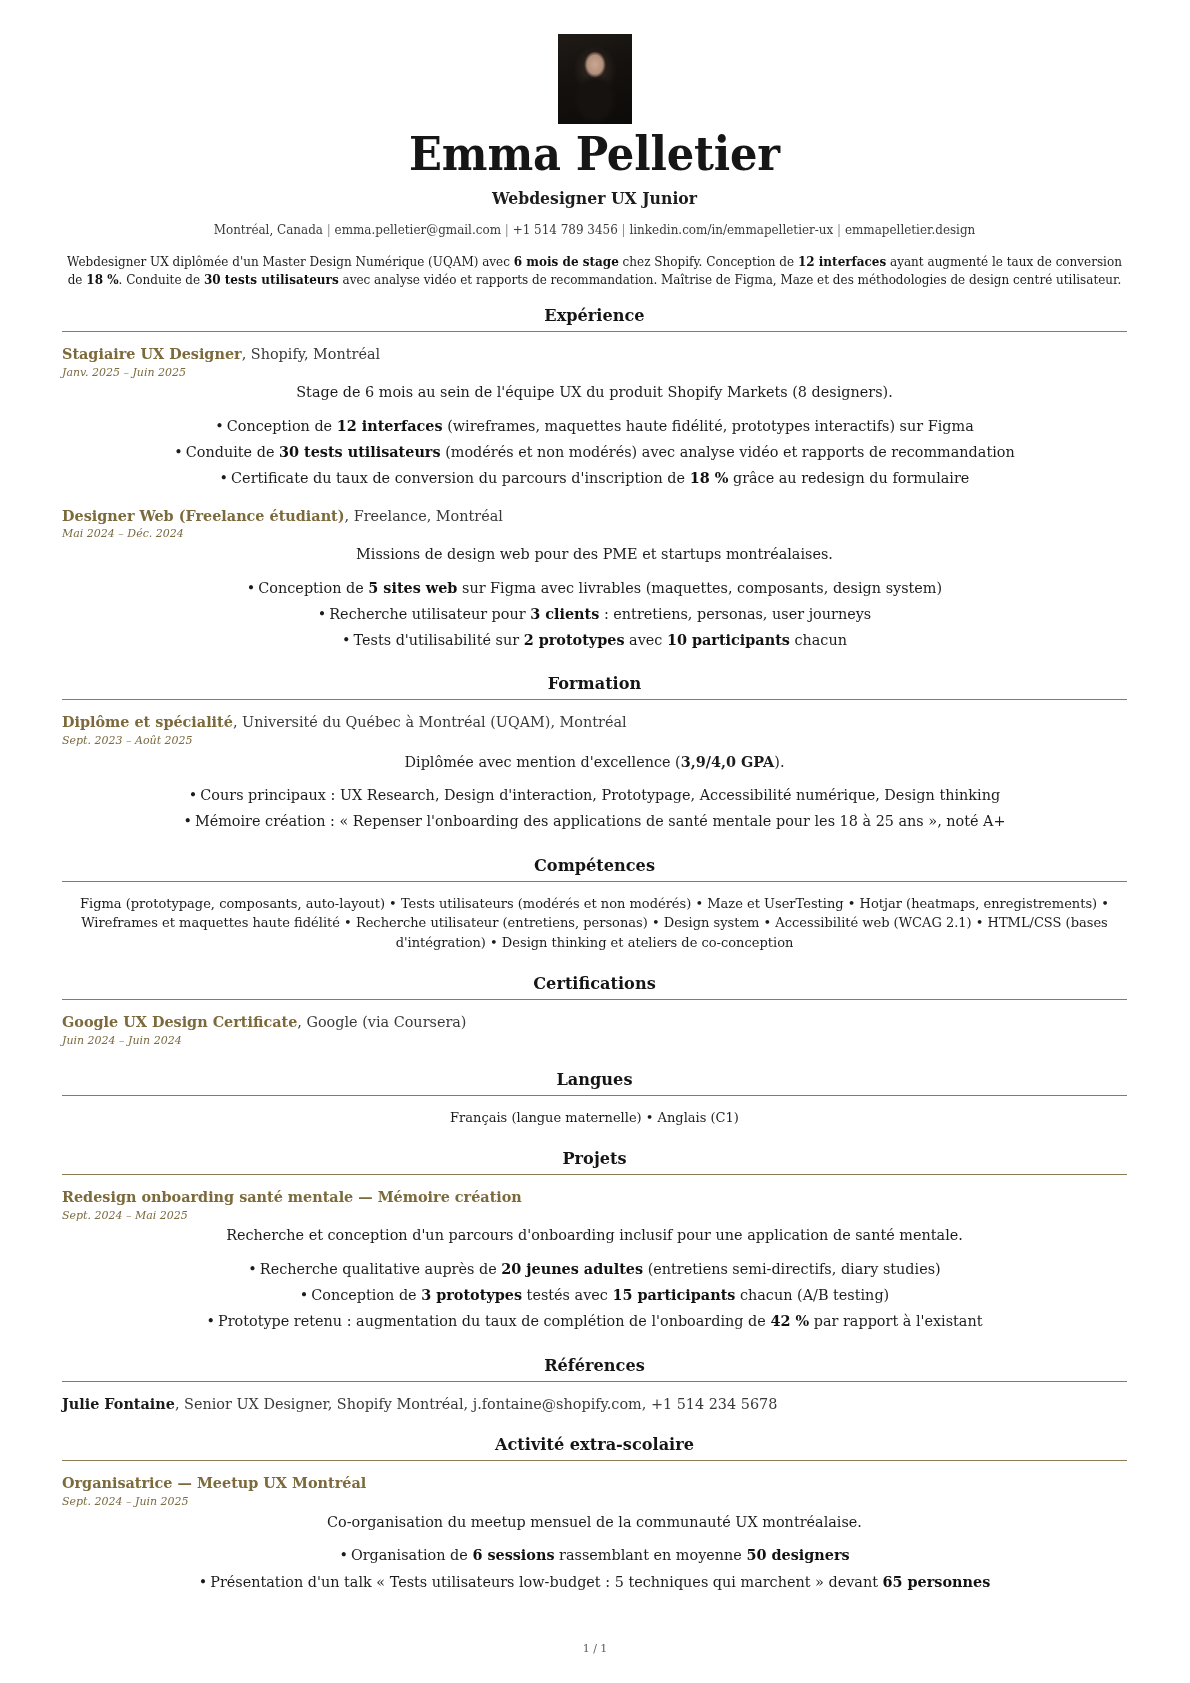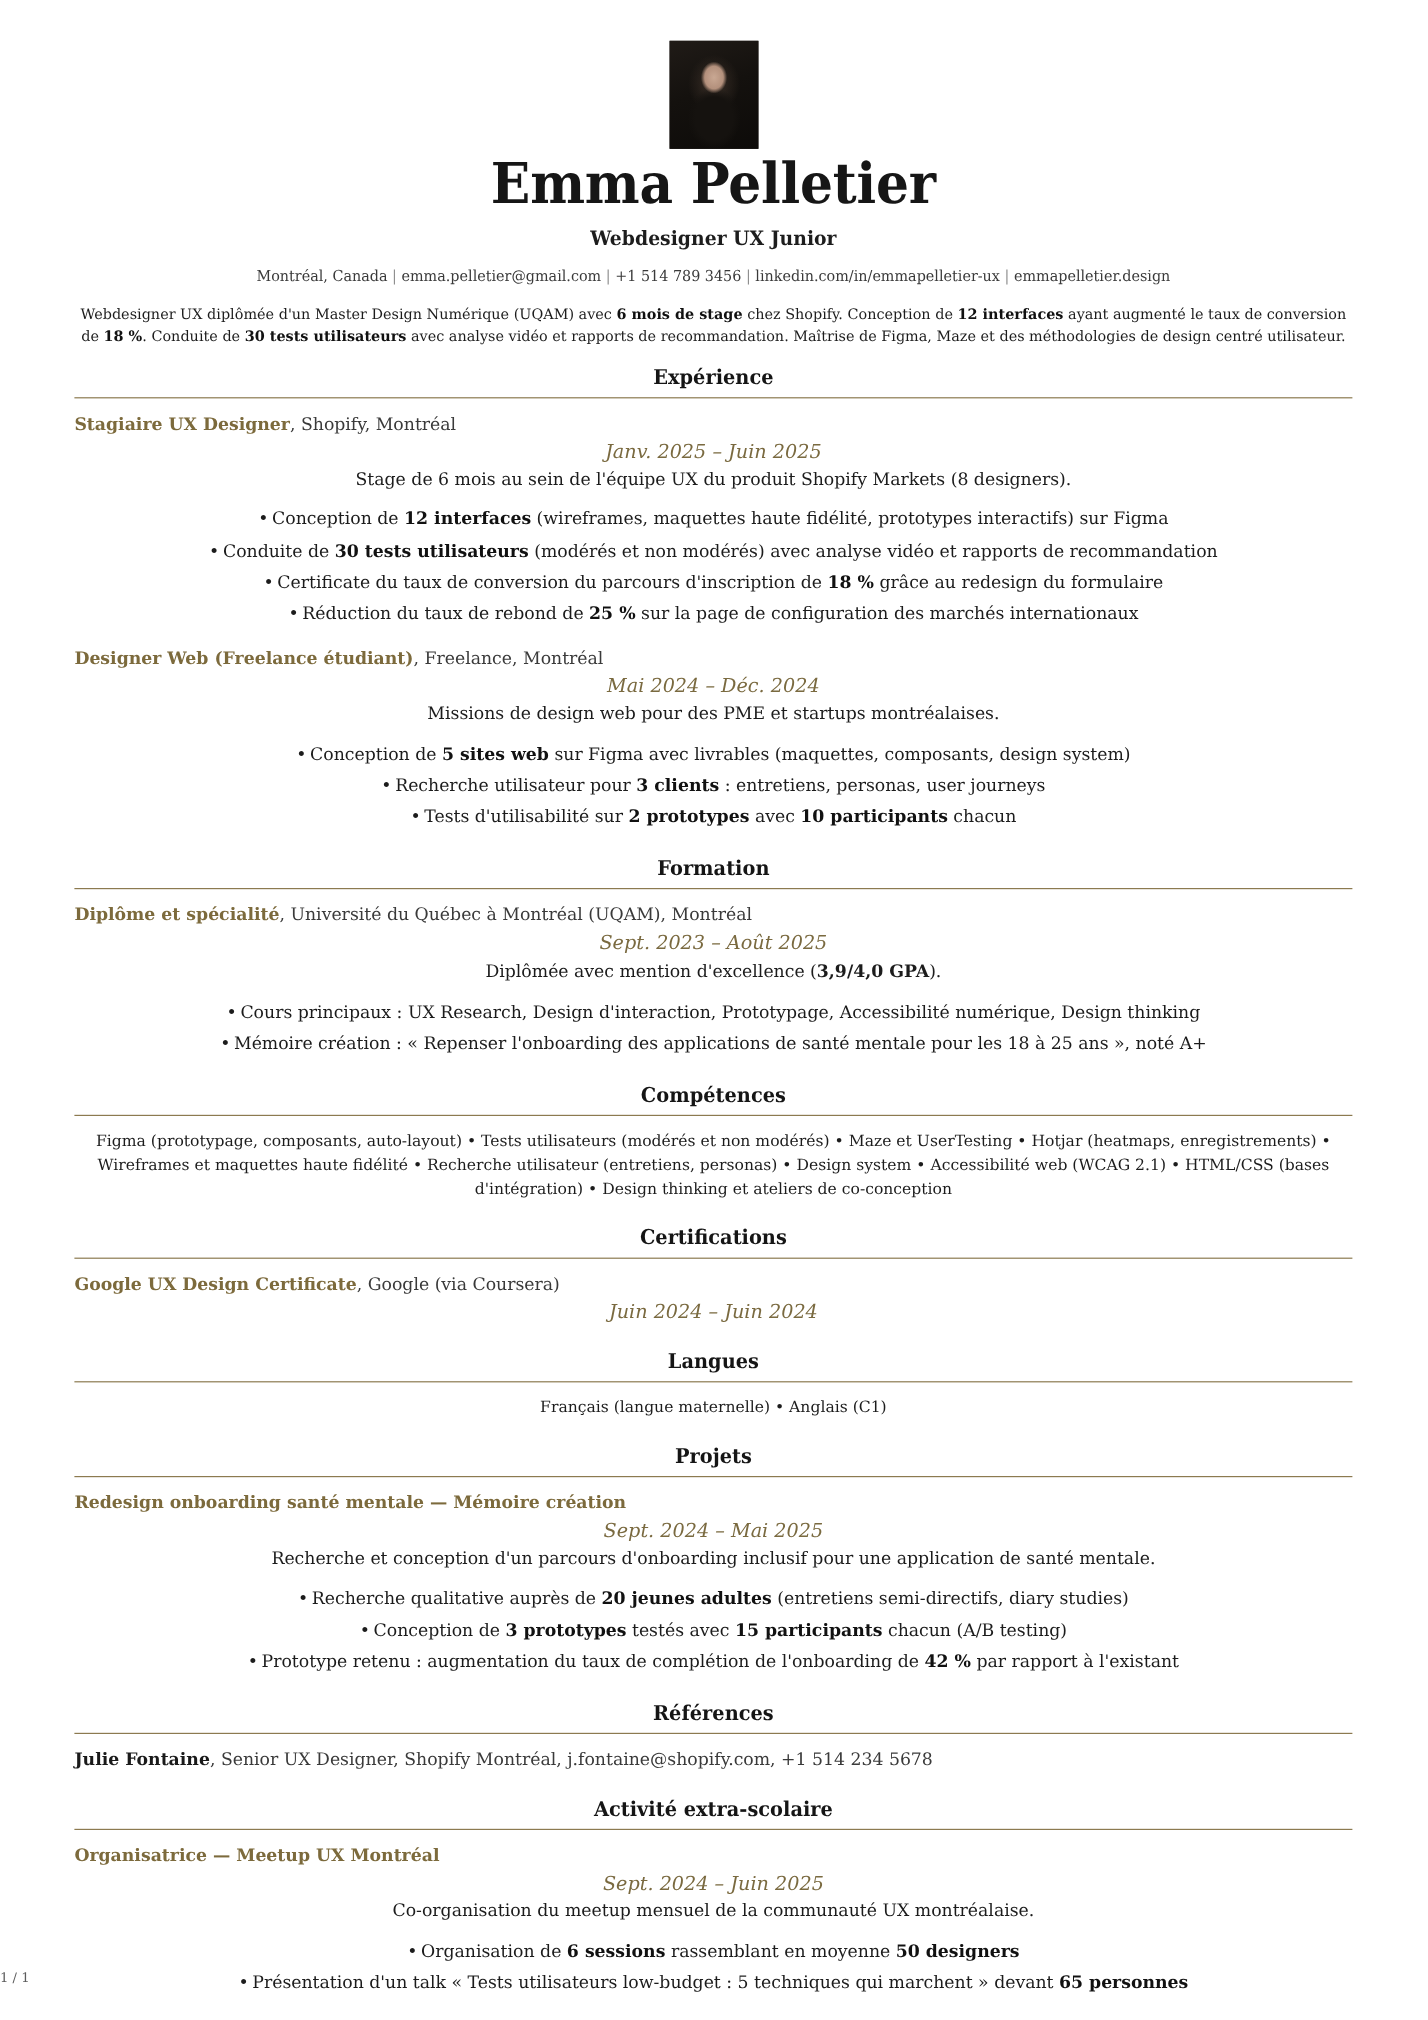--- a/index.html
+++ b/index.html
@@ -106,22 +106,22 @@
   .entry-head .role {
     font-weight: 700;
     color: #7c6a3c;
   }
   .entry-head .role-dark {
     font-weight: 700;
     color: #1a1a1a;
   }
   .entry-head .org { color: #3a3a3a; }
   .entry-date {
-    text-align: center;
-    font-size: 16px;
+    text-align: left;
+    font-size: 11px;
     font-style: italic;
     color: #7a6a40;
     line-height: 1.5;
   }
   .entry-desc {
     text-align: center;
     font-size: 14.4px;
     line-height: 1.5;
     color: #1c1c1c;
     margin-top: 1px;
@@ -144,21 +144,21 @@
     line-height: 1.52;
     color: #1c1c1c;
     padding: 0 2px;
   }
 
   .footer {
     position: absolute;
     left: 0;
     right: 0;
     bottom: 28px;
-    text-align: left;
+    text-align: center;
     font-size: 11px;
     color: #5c5c5c;
   }
   .spacer-sm { height: 10px; }
 </style>
 </head>
 <body>
 
 <div class="page">
 
@@ -177,21 +177,20 @@
         <div class="section-title">Expérience</div>
         <hr class="rule">
         <div class="entry">
           <div class="entry-head"><span class="role">Stagiaire UX Designer</span><span class="org">, Shopify, Montréal</span></div>
           <div class="entry-date">Janv. 2025 – Juin 2025</div>
           <div class="entry-desc"><span>Stage de 6 mois au sein de l'équipe UX du produit Shopify Markets (8 designers).</span></div>
           <div class="bullets">
             <div class="bullet"><span class="dot">•</span><span>Conception de </span><b>12 interfaces</b><span> (wireframes, maquettes haute fidélité, prototypes interactifs) sur Figma</span></div>
             <div class="bullet"><span class="dot">•</span><span>Conduite de </span><b>30 tests utilisateurs</b><span> (modérés et non modérés) avec analyse vidéo et rapports de recommandation</span></div>
             <div class="bullet"><span class="dot">•</span><span>Certificate du taux de conversion du parcours d'inscription de </span><b>18 %</b><span> grâce au redesign du formulaire</span></div>
-            <div class="bullet"><span class="dot">•</span><span>Réduction du taux de rebond de </span><b>25 %</b><span> sur la page de configuration des marchés internationaux</span></div>
           </div>
           <div class="spacer-sm"></div>
         </div>
         <div class="entry">
           <div class="entry-head"><span class="role">Designer Web (Freelance étudiant)</span><span class="org">, Freelance, Montréal</span></div>
           <div class="entry-date">Mai 2024 – Déc. 2024</div>
           <div class="entry-desc"><span>Missions de design web pour des PME et startups montréalaises.</span></div>
           <div class="bullets">
             <div class="bullet"><span class="dot">•</span><span>Conception de </span><b>5 sites web</b><span> sur Figma avec livrables (maquettes, composants, design system)</span></div>
             <div class="bullet"><span class="dot">•</span><span>Recherche utilisateur pour </span><b>3 clients</b><span> : entretiens, personas, user journeys</span></div>

